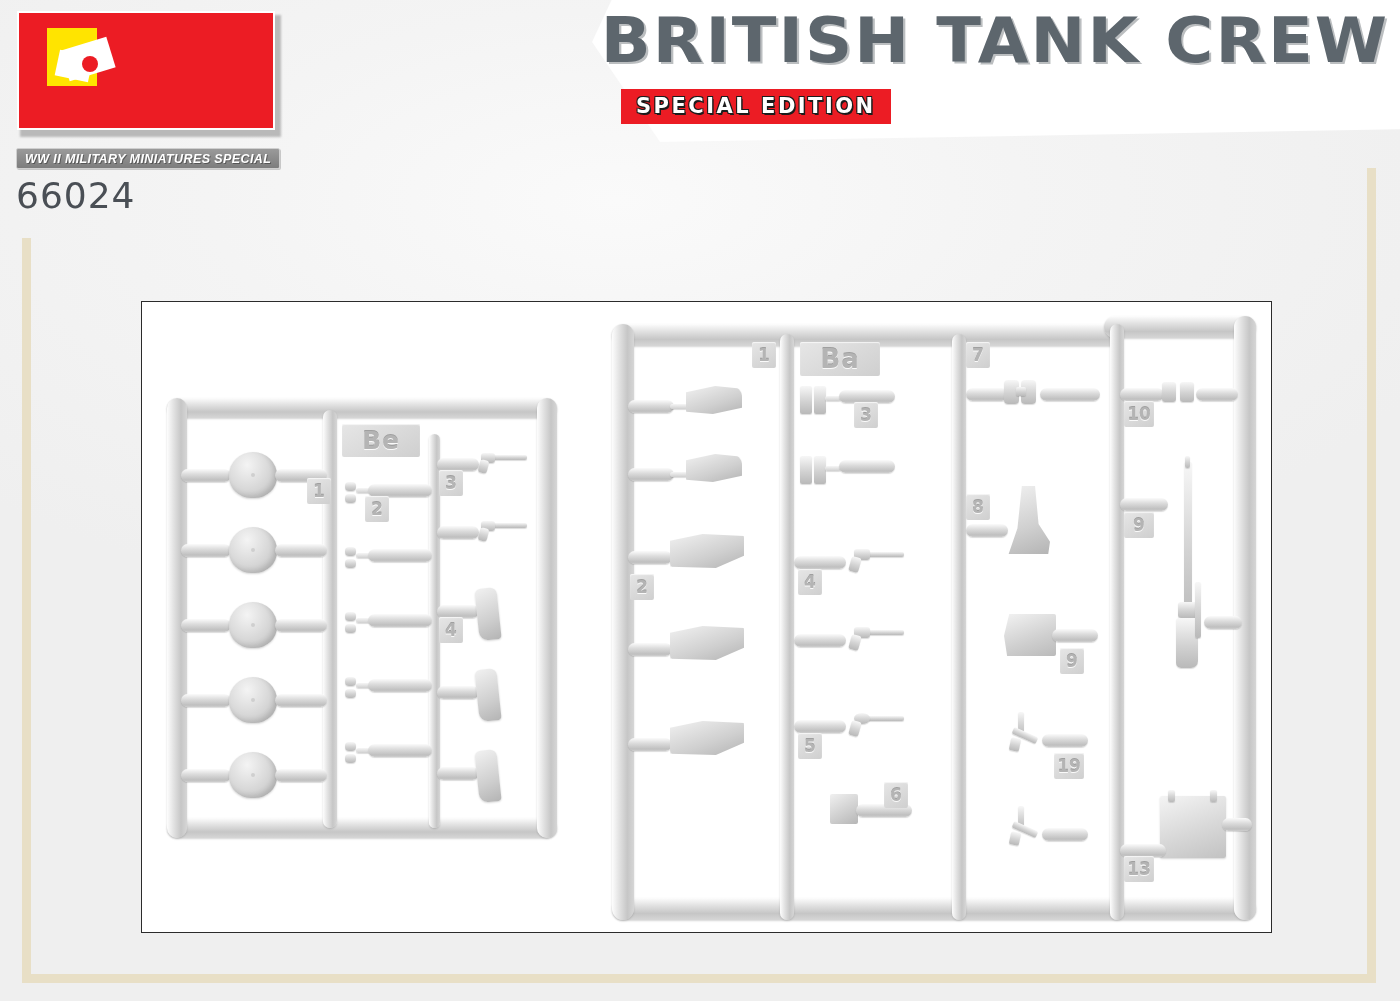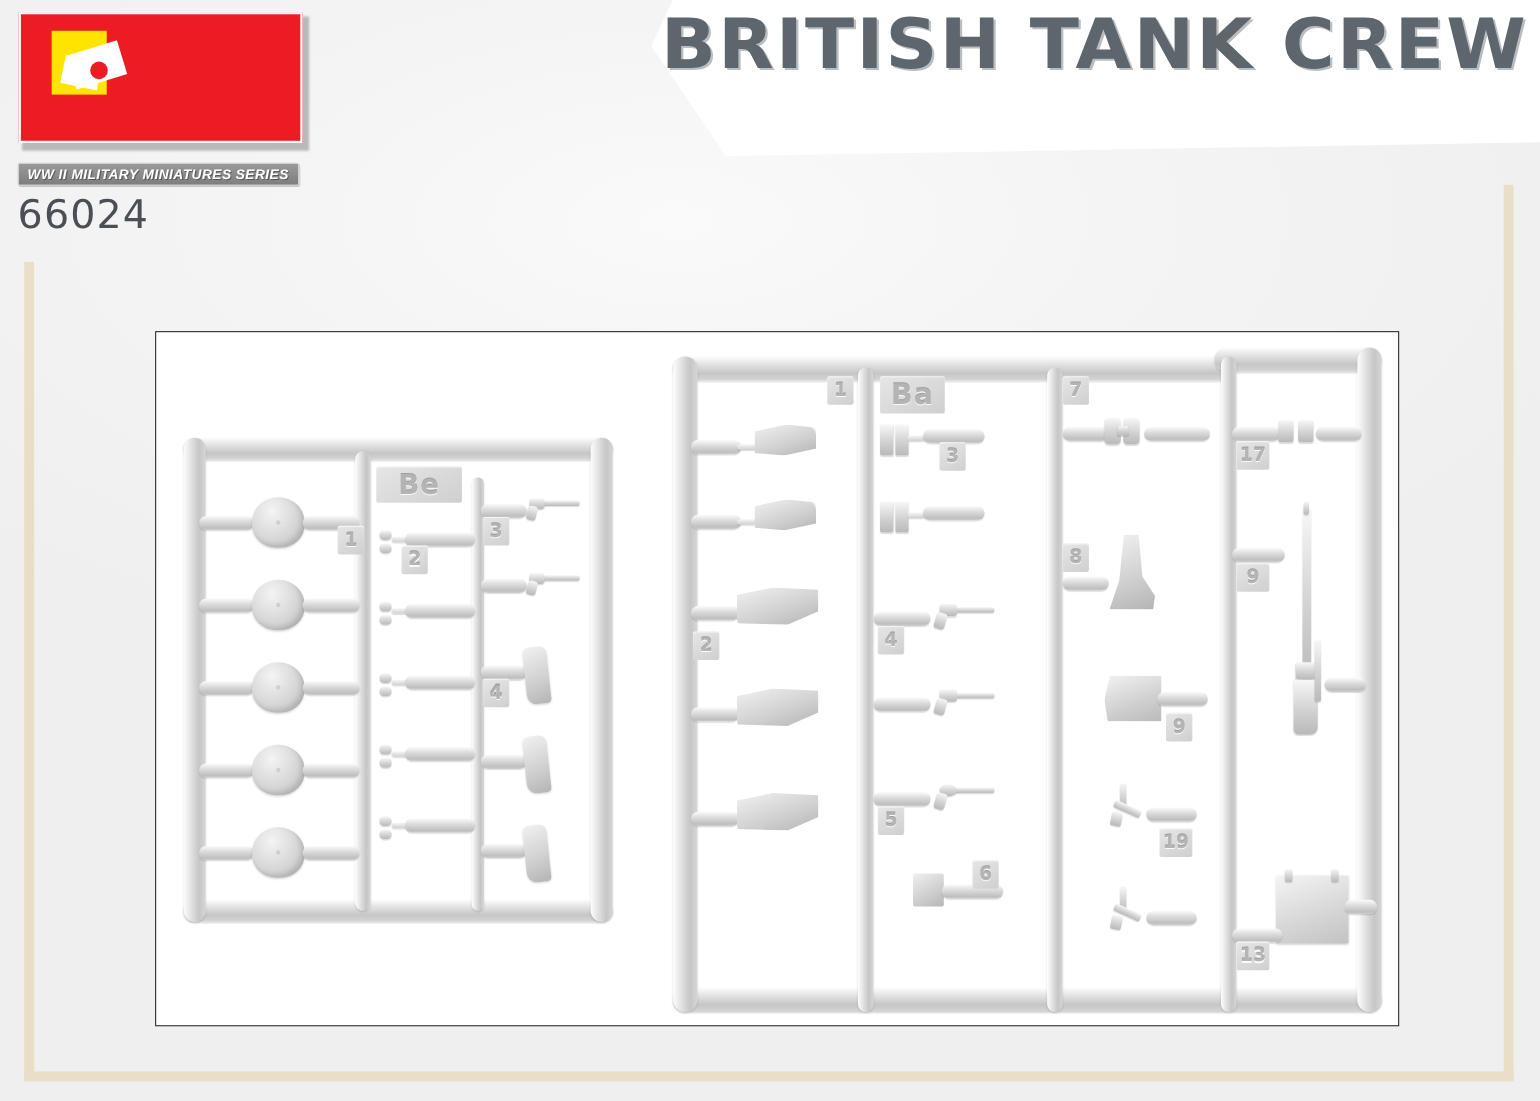--- a/index.html
+++ b/index.html
@@ -112,27 +112,30 @@
     <div class="logo-shadow"></div>
     <div class="logo-box">
       <div class="logo-yellow"></div>
       <div class="logo-white-a"></div>
       <div class="logo-white-b"></div>
       <div class="logo-dot"></div>
     </div>
   </div>
 
   <div id="series-badge">
-    <span>WW II MILITARY MINIATURES  SERIES</span>
+    <span>WW II MILITARY MINIATURES  SPECIAL</span>
   </div>
 
   <div id="kit-number">66024</div>
 
   <div id="title-banner"></div>
   <div id="title-text">BRITISH TANK CREW</div>
+  <div id="special-chip">
+    <span>SPECIAL EDITION</span>
+  </div>
 
   <div id="sprue-frame">
 
     <div class="sprue" id="sprue-be" style="left:25px;top:96px;width:390px;height:440px;">
 
       <div class="rail" style="left:0;top:0;width:390px;height:20px;"></div>
       <div class="rail" style="left:0;top:420px;width:390px;height:20px;"></div>
       <div class="rail v" style="left:0;top:0;width:20px;height:440px;"></div>
       <div class="rail v" style="left:370px;top:0;width:20px;height:440px;"></div>
       <div class="rail v" style="left:156px;top:12px;width:14px;height:418px;"></div>
@@ -237,21 +240,21 @@
 
       <div class="rail" style="left:0;top:8px;width:510px;height:22px;"></div>
       <div class="rail" style="left:492px;top:0;width:152px;height:22px;"></div>
       <div class="rail" style="left:0;top:582px;width:644px;height:22px;"></div>
       <div class="rail v" style="left:0;top:8px;width:22px;height:596px;"></div>
       <div class="rail v" style="left:622px;top:0;width:22px;height:604px;"></div>
       <div class="rail v" style="left:168px;top:18px;width:14px;height:586px;"></div>
       <div class="rail v" style="left:340px;top:18px;width:14px;height:586px;"></div>
       <div class="rail v" style="left:498px;top:8px;width:14px;height:596px;"></div>
 
-      <div class="tag" style="left:188px;top:26px;width:59px;height:34px;font-size:26px;letter-spacing:1px;">
+      <div class="tag" style="left:188px;top:26px;width:80px;height:34px;font-size:26px;letter-spacing:1px;">
         <span>Ba</span>
       </div>
 
       <div class="tag" style="left:140px;top:26px;width:24px;height:26px;font-size:17px;">
         <span>1</span>
       </div>
       <div class="tag" style="left:354px;top:26px;width:24px;height:26px;font-size:17px;">
         <span>7</span>
       </div>
 
@@ -366,21 +369,21 @@
 
       <div class="pistol" style="left:392px;top:490px;width:44px;height:46px;">
         <div class="tube" style="left:14px;top:0;width:6px;height:24px;border-radius:2px;"></div>
         <div class="tube" style="left:8px;top:20px;width:26px;height:7px;border-radius:2px;transform:rotate(24deg);"></div>
         <div class="tube" style="left:6px;top:26px;width:10px;height:13px;border-radius:2px;transform:rotate(12deg);"></div>
       </div>
       <div class="gate" style="left:430px;top:512px;width:46px;"></div>
 
       <div class="gate" style="left:508px;top:72px;width:44px;"></div>
       <div class="tag" style="left:512px;top:85px;width:30px;height:26px;font-size:17px;">
-        <span>17</span>
+        <span>10</span>
       </div>
       <div class="binoc" style="left:550px;top:62px;width:40px;height:28px;">
         <div class="tube" style="left:0;top:4px;width:14px;height:20px;border-radius:3px;"></div>
         <div class="tube" style="left:18px;top:4px;width:14px;height:20px;border-radius:3px;"></div>
       </div>
       <div class="gate" style="left:584px;top:72px;width:42px;"></div>
 
       <div class="gate" style="left:508px;top:182px;width:48px;"></div>
       <div class="tag" style="left:512px;top:196px;width:30px;height:26px;font-size:17px;">
         <span>9</span>

